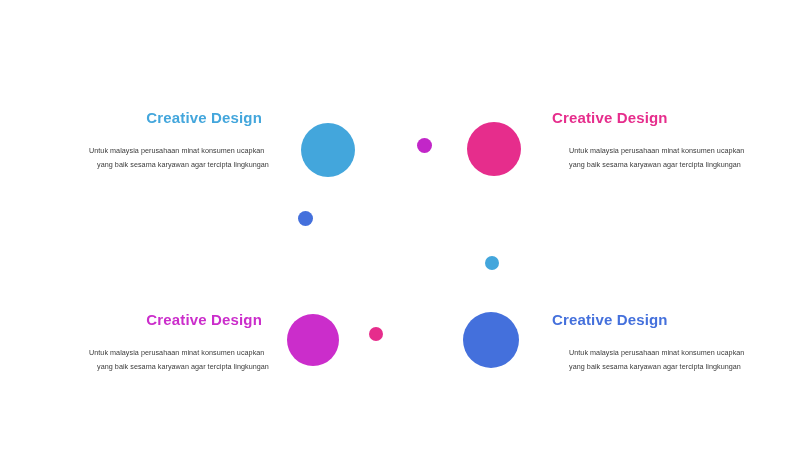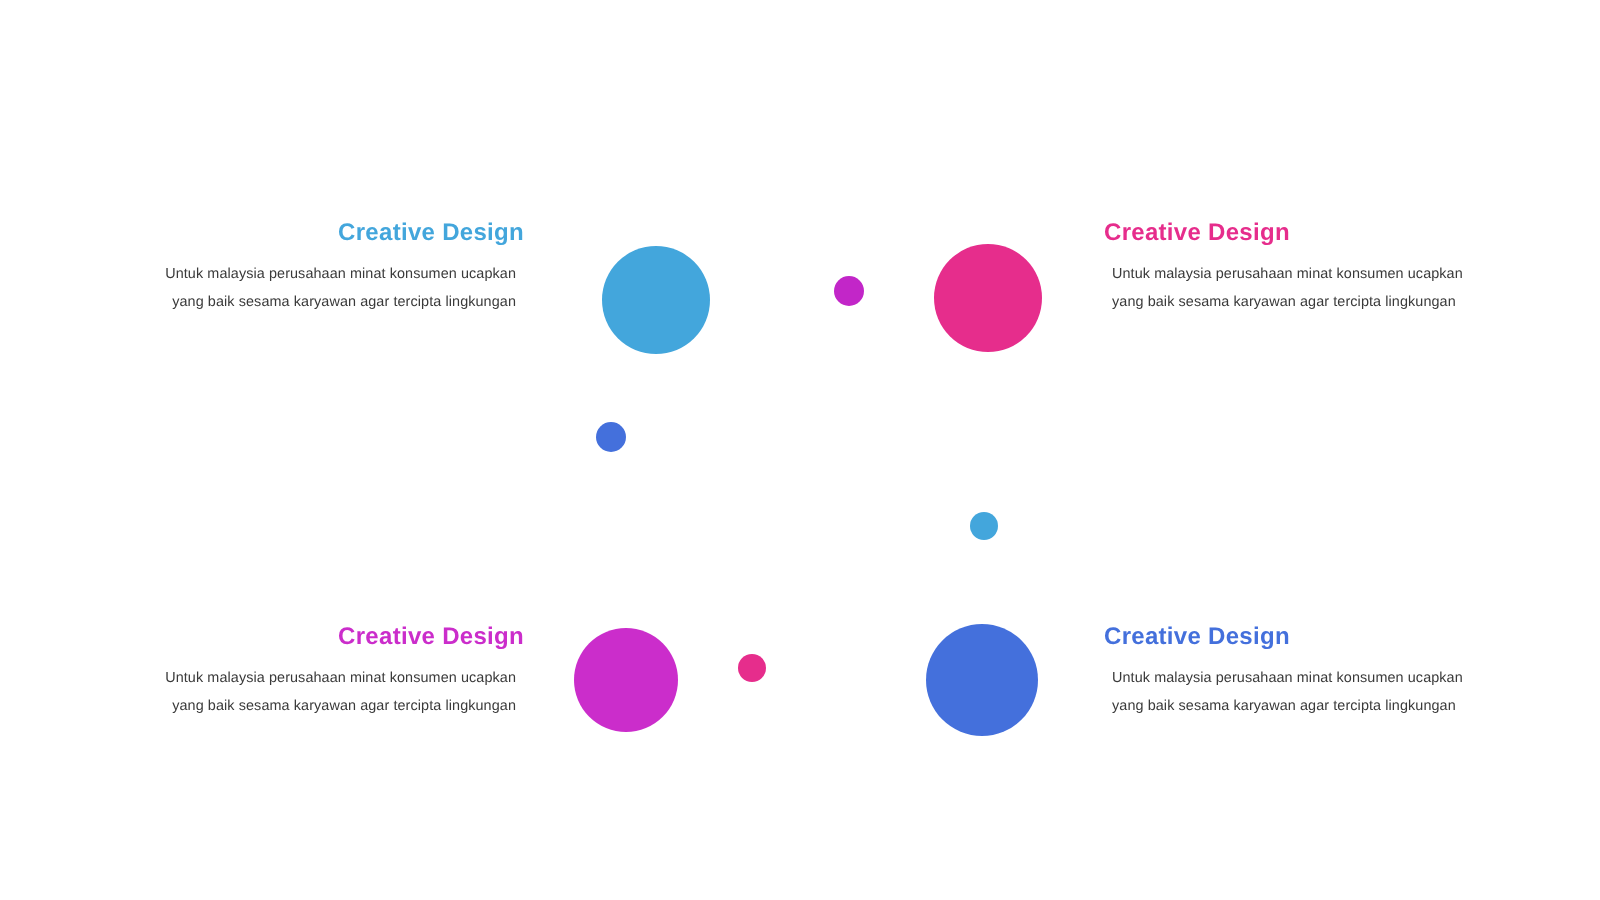--- a/index.html
+++ b/index.html
@@ -19,32 +19,32 @@
     height: 450px;
     background: #ffffff;
   }
 
   
   .block {
     position: absolute;
     width: 190px;
   }
   .block-title {
-    font-size: 12px;
+    font-size: 15px;
     font-weight: 600;
     letter-spacing: 0.15px;
     margin: 0 0 7px 0;
     line-height: 1.1;
     white-space: nowrap;
   }
   .block-body {
     font-size: 7.2px;
     color: #3a3a3a;
     line-height: 1.95;
-    margin: 4px;
+    margin: 17px;
     letter-spacing: 0.05px;
   }
   .block-body .line {
     display: block;
     white-space: nowrap;
   }
 
   .align-right { text-align: right; }
   .align-left  { text-align: left; }
 

